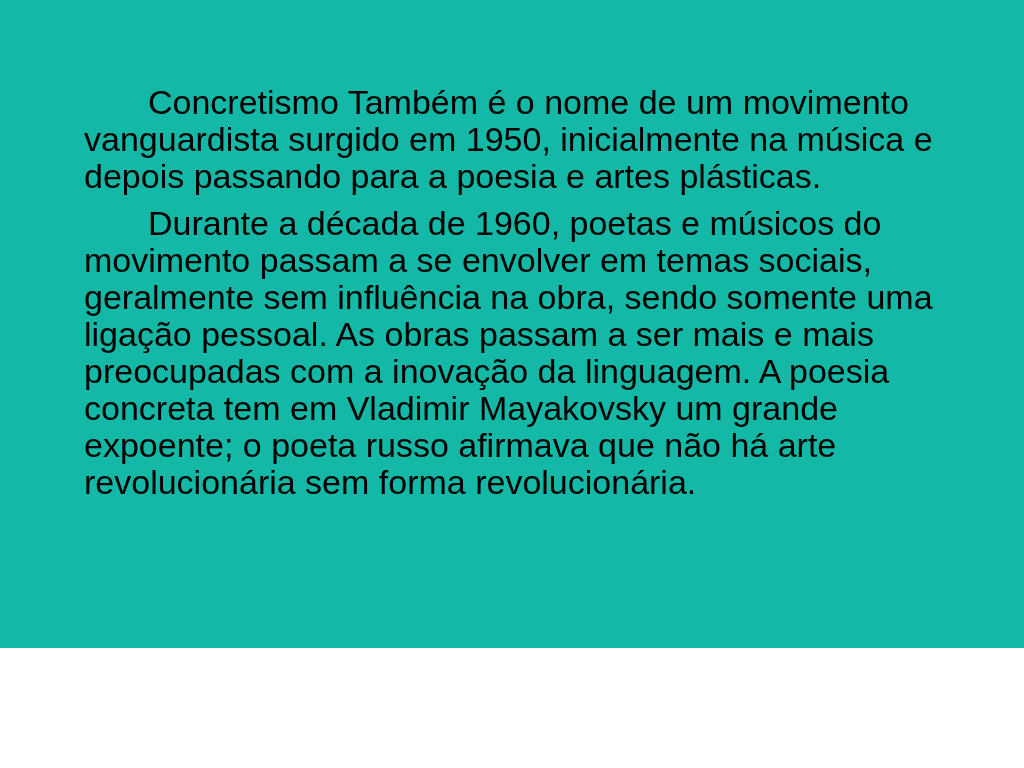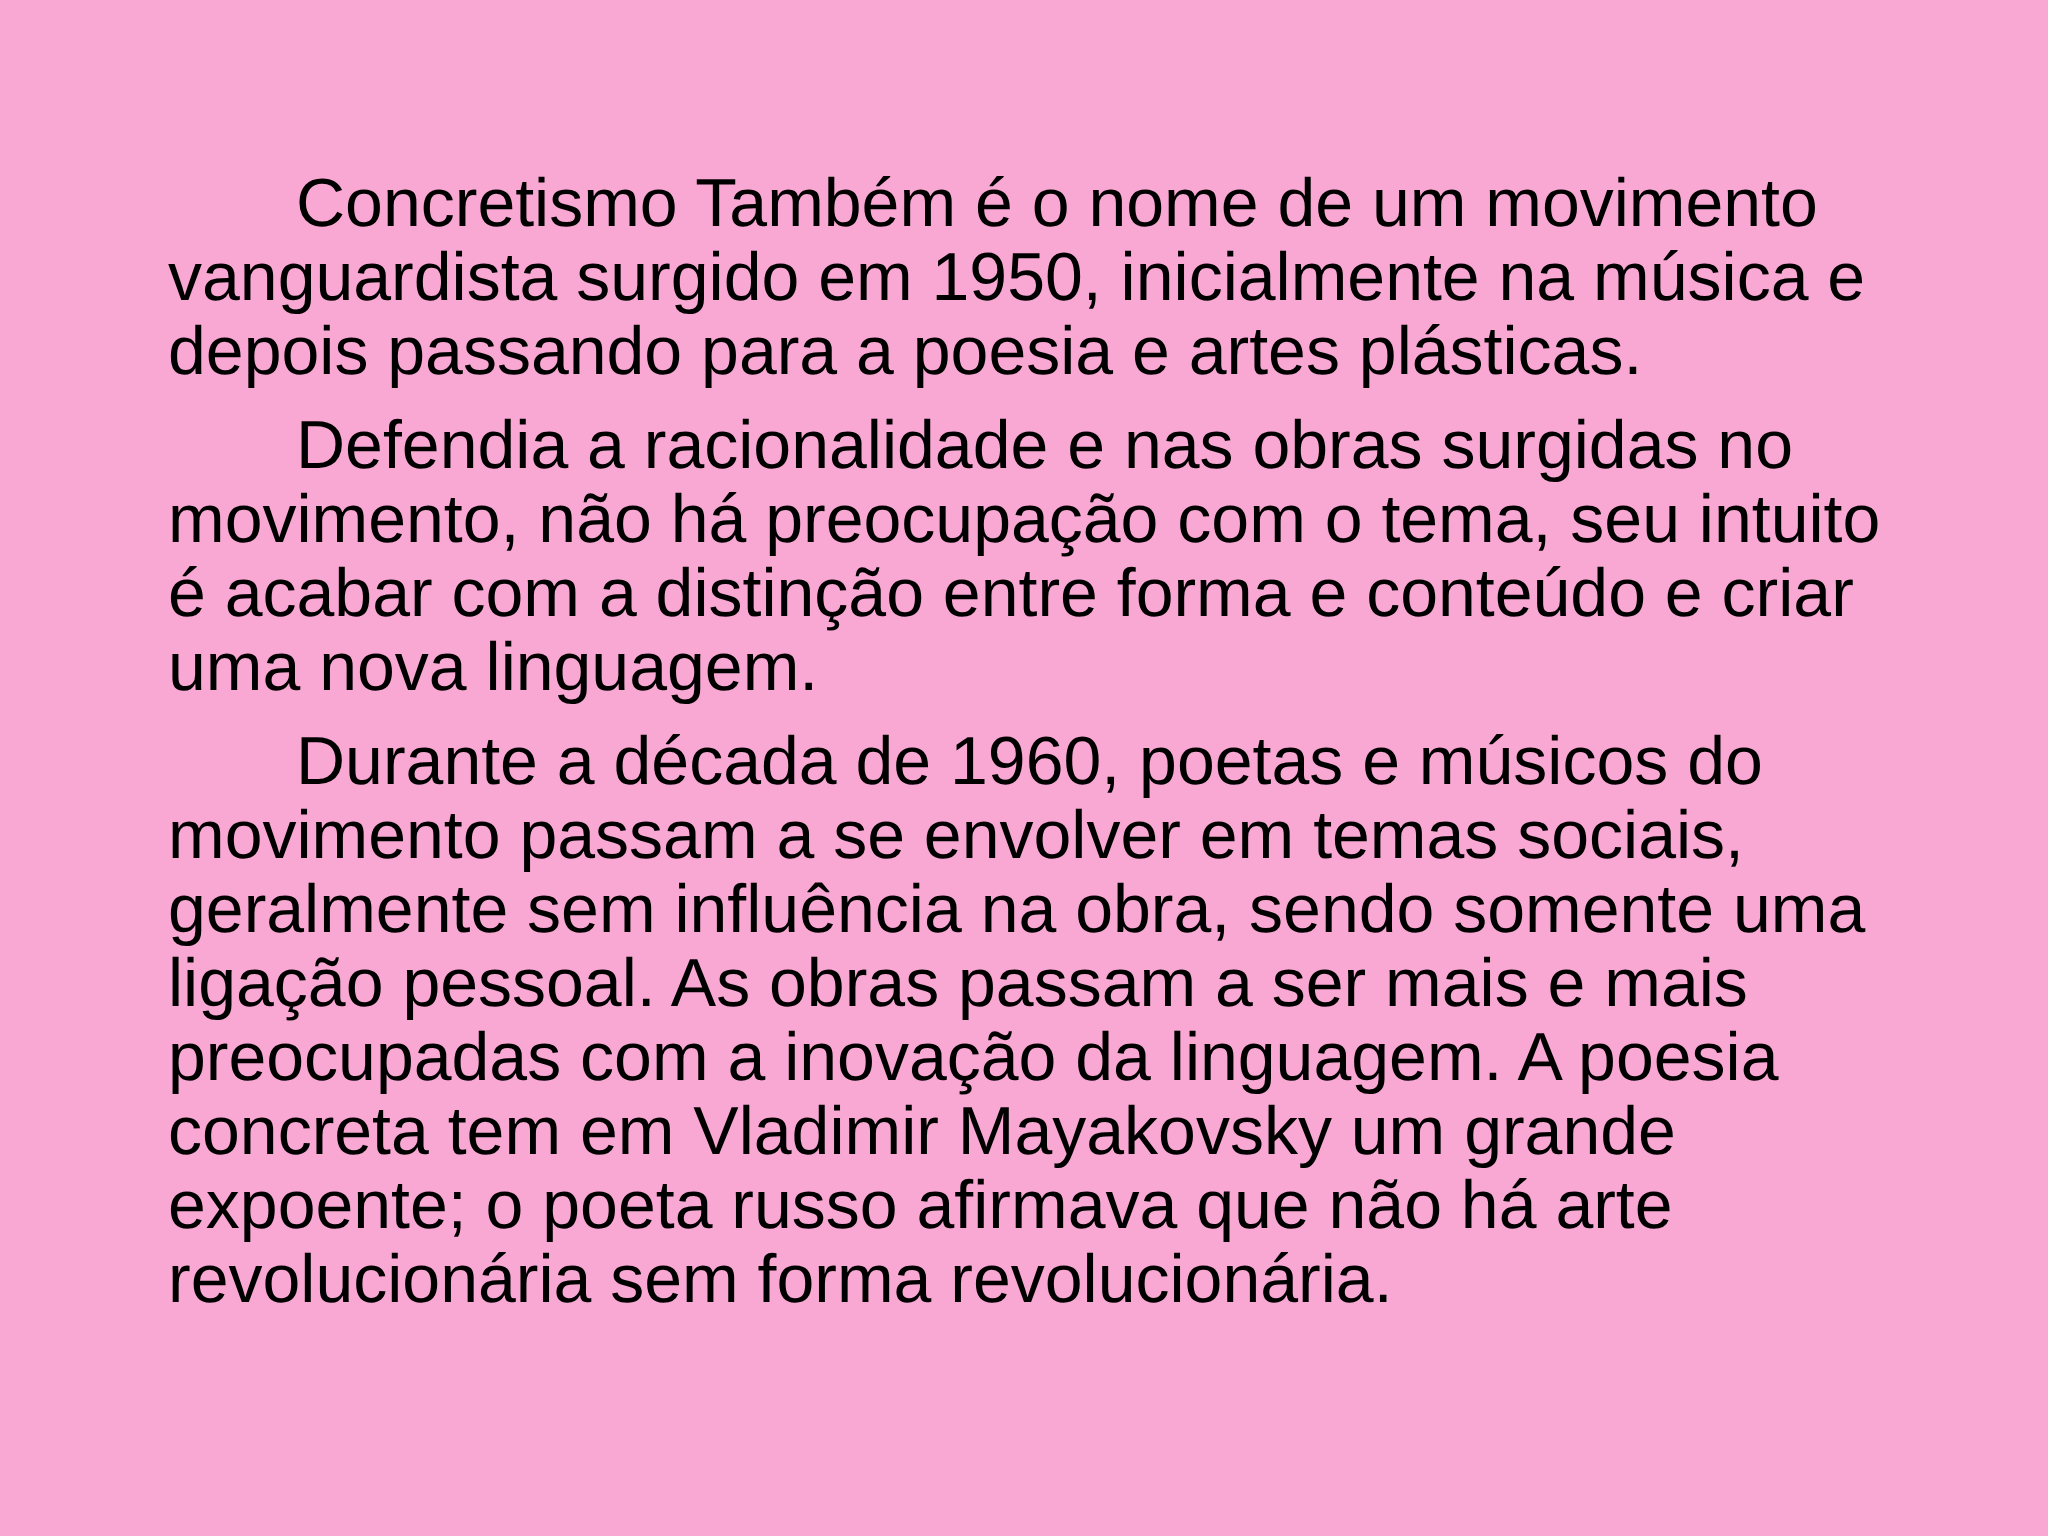--- a/index.html
+++ b/index.html
@@ -8,22 +8,22 @@
   }
   body {
     width: 1024px;
     height: 768px;
     background: #ffffff;
     overflow: hidden;
   }
   .slide {
     position: relative;
     width: 1024px;
-    height: 768px;
-    background: #f9a8d4;
+    height: 648px;
+    background: #14b8a6;
     color: #000000;
     font-family: "Liberation Sans", sans-serif;
     overflow: hidden;
   }
   .text-block {
     position: absolute;
     left: 84px;
     top: 84px;
     width: 882px;
   }
@@ -40,24 +40,20 @@
   }
 </style>
 </head>
 <body>
 
 <div class="slide">
   <div class="text-block">
     <p class="para">Concretismo Também é o nome de um movimento
 vanguardista surgido em 1950, inicialmente na música e
 depois passando para a poesia e artes plásticas.</p>
-    <p class="para">Defendia a racionalidade e nas obras surgidas no
-movimento, não há preocupação com o tema, seu intuito
-é acabar com a distinção entre forma e conteúdo e criar
-uma nova linguagem.</p>
     <p class="para">Durante a década de 1960, poetas e músicos do
 movimento passam a se envolver em temas sociais,
 geralmente sem influência na obra, sendo somente uma
 ligação pessoal. As obras passam a ser mais e mais
 preocupadas com a inovação da linguagem. A poesia
 concreta tem em Vladimir Mayakovsky um grande
 expoente; o poeta russo afirmava que não há arte
 revolucionária sem forma revolucionária.</p>
   </div>
 </div>

